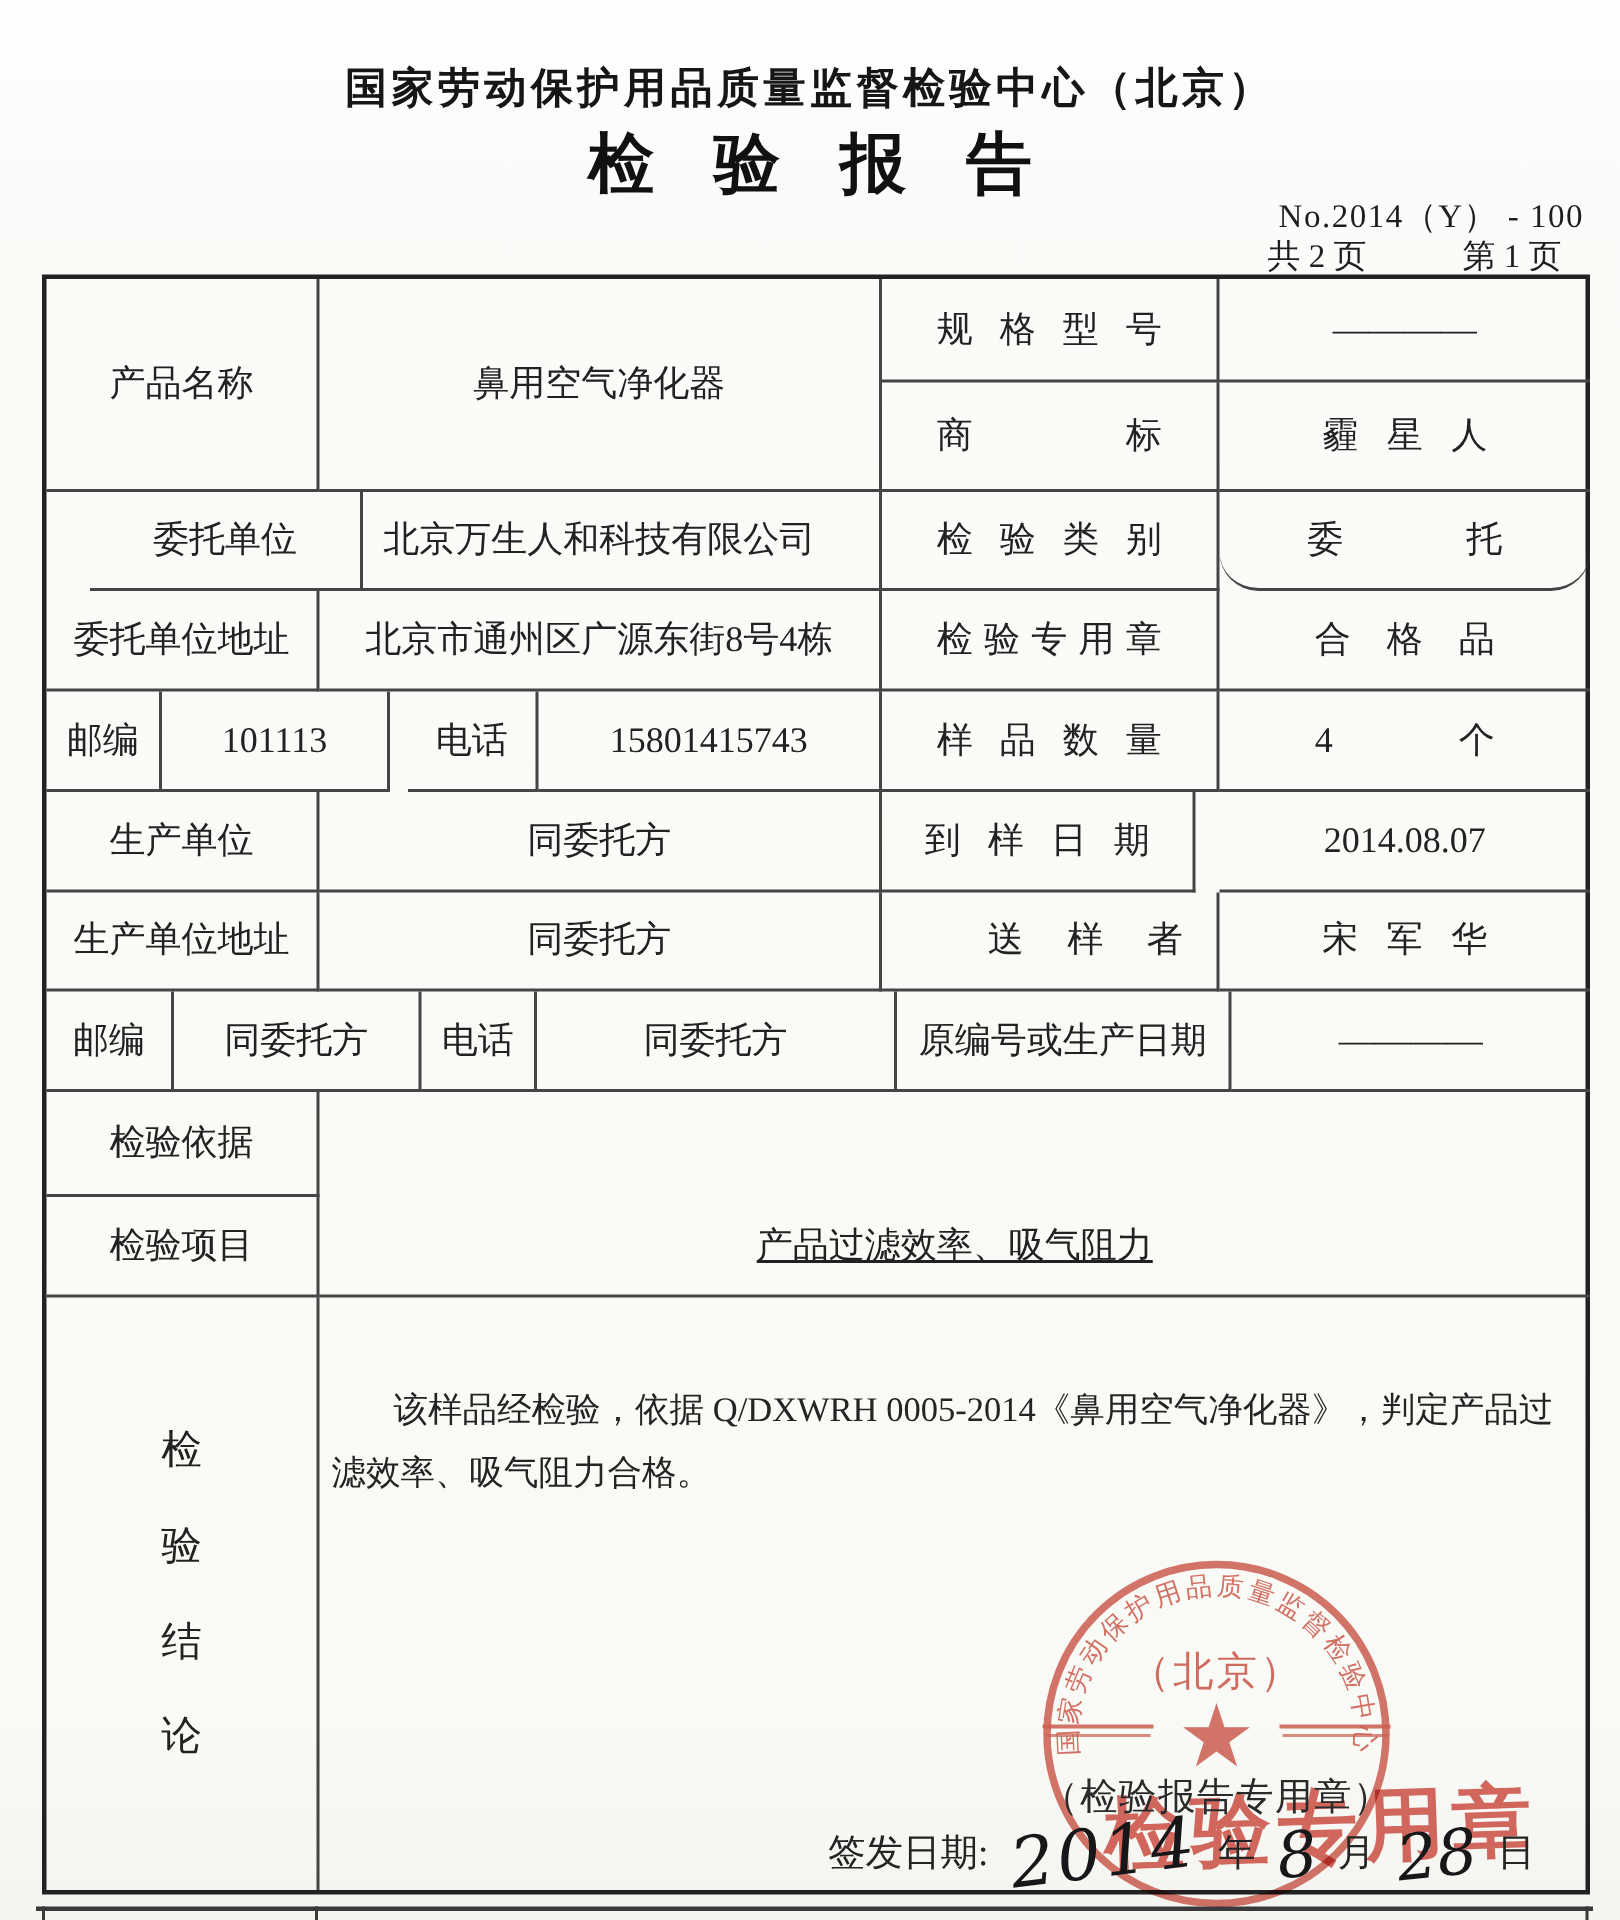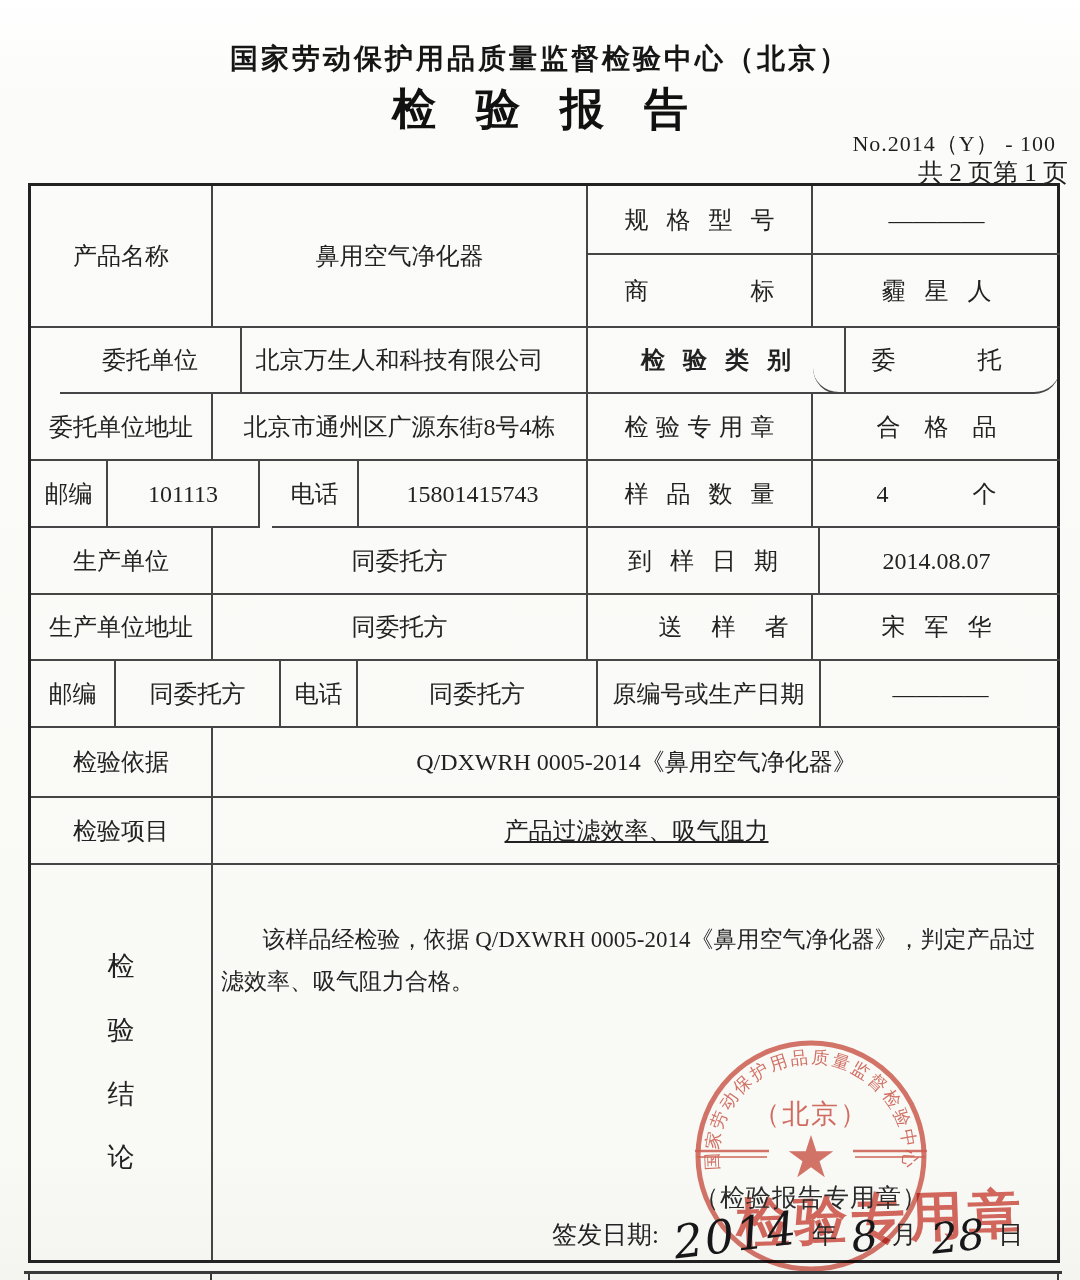--- a/index.html
+++ b/index.html
@@ -13,21 +13,21 @@
     position:absolute; top:40px; left:0; width:100%; text-align:center;
     font-family:"Liberation Sans","DejaVu Sans",sans-serif;
     font-weight:bold; font-size:28px; letter-spacing:3px; color:#161616;
   }
   .doc-title {
     position:absolute; top:80px; left:0; width:100%; text-align:center;
     font-family:"Liberation Sans","DejaVu Sans",sans-serif;
     font-weight:bold; font-size:44px; letter-spacing:40px; text-indent:40px; color:#111;
   }
   .report-no { position:absolute; top:129px; right:24px; font-size:22px; letter-spacing:1px; }
-  .pages-line { position:absolute; top:156px; right:12px; font-size:25px; display:flex; }
+  .pages-line { position:absolute; top:156px; right:39px; font-size:22px; display:flex; gap:64px; }
 
   .report-table {
     position:absolute; left:28px; top:183px; width:1032px; height:1080px;
     border:3px solid #222; box-sizing:border-box; overflow:visible;
   }
   .cell {
     position:absolute; box-sizing:border-box;
     display:flex; align-items:center; justify-content:center;
     font-size:24px; line-height:1.25; text-align:center; color:#222;
   }
@@ -84,21 +84,21 @@
     <div class="cell bb" style="left:782px;top:0;width:247px;height:69px;">————</div>
     <div class="cell br bb" style="left:557px;top:69px;width:225px;height:73px;">
         <span class="spread w150">商标</span>
       </div>
     <div class="cell bb" style="left:782px;top:69px;width:247px;height:73px;">
         <span class="spread w110">霾星人</span>
       </div>
 
     <div class="cell br bb" style="left:0;top:142px;width:182px;height:66px;margin-left:29px;">委托单位</div>
     <div class="cell br bb" style="left:182px;top:142px;width:375px;height:66px;">北京万生人和科技有限公司</div>
-    <div class="cell br bb" style="left:557px;top:142px;width:258px;height:66px;font-weight:bold;">
+    <div class="cell br bb" style="left:557px;top:142px;width:225px;height:66px;">
         <span class="spread w150">检验类别</span>
       </div>
     <div class="cell bb" style="left:782px;top:142px;width:247px;height:66px;border-radius:26px;">
         <span class="spread w130">委托</span>
       </div>
 
     <div class="cell br bb" style="left:0;top:208px;width:182px;height:67px;">委托单位地址</div>
     <div class="cell br bb" style="left:182px;top:208px;width:375px;height:67px;">北京市通州区广源东街8号4栋</div>
     <div class="cell br bb" style="left:557px;top:208px;width:225px;height:67px;">
         <span class="spread w150">检验专用章</span>
@@ -113,21 +113,21 @@
     <div class="cell br bb" style="left:328px;top:275px;width:229px;height:67px;">15801415743</div>
     <div class="cell br bb" style="left:557px;top:275px;width:225px;height:67px;">
         <span class="spread w150">样品数量</span>
       </div>
     <div class="cell bb" style="left:782px;top:275px;width:247px;height:67px;">
         <span class="spread w120">4 个</span>
       </div>
 
     <div class="cell br bb" style="left:0;top:342px;width:182px;height:67px;">生产单位</div>
     <div class="cell br bb" style="left:182px;top:342px;width:375px;height:67px;">同委托方</div>
-    <div class="cell br bb" style="left:557px;top:342px;width:232px;height:67px;">
+    <div class="cell br bb" style="left:557px;top:342px;width:209px;height:67px;">
         <span class="spread w150">到样日期</span>
       </div>
     <div class="cell bb" style="left:782px;top:342px;width:247px;height:67px;">2014.08.07</div>
 
     <div class="cell br bb" style="left:0;top:409px;width:182px;height:66px;">生产单位地址</div>
     <div class="cell br bb" style="left:182px;top:409px;width:375px;height:66px;">同委托方</div>
     <div class="cell br bb" style="left:557px;top:409px;width:225px;height:66px;padding-left:48px;">
         <span class="spread w130">送样者</span>
       </div>
     <div class="cell bb" style="left:782px;top:409px;width:247px;height:66px;">
@@ -135,21 +135,20 @@
       </div>
 
     <div class="cell br bb" style="left:0;top:475px;width:85px;height:67px;">邮编</div>
     <div class="cell br bb" style="left:85px;top:475px;width:165px;height:67px;">同委托方</div>
     <div class="cell br bb" style="left:250px;top:475px;width:77px;height:67px;">电话</div>
     <div class="cell br bb" style="left:327px;top:475px;width:240px;height:67px;">同委托方</div>
     <div class="cell br bb" style="left:567px;top:475px;width:223px;height:67px;">原编号或生产日期</div>
     <div class="cell bb" style="left:790px;top:475px;width:239px;height:67px;">————</div>
 
     <div class="cell br bb" style="left:0;top:542px;width:182px;height:70px;">检验依据</div>
-    <div class="cell bb" style="left:182px;top:542px;width:847px;height:70px;">Q/DXWRH 0005-2014《鼻用空气净化器》</div>
 
     <div class="cell br bb" style="left:0;top:612px;width:182px;height:67px;">检验项目</div>
     <div class="cell bb" style="left:182px;top:612px;width:847px;height:67px;text-decoration:underline;">产品过滤效率、吸气阻力</div>
 
     <div class="cell br conclusion-label" style="left:0;top:679px;width:182px;height:395px;">
       <span>检</span>
       <span>验</span>
       <span>结</span>
       <span>论</span>
     </div>

